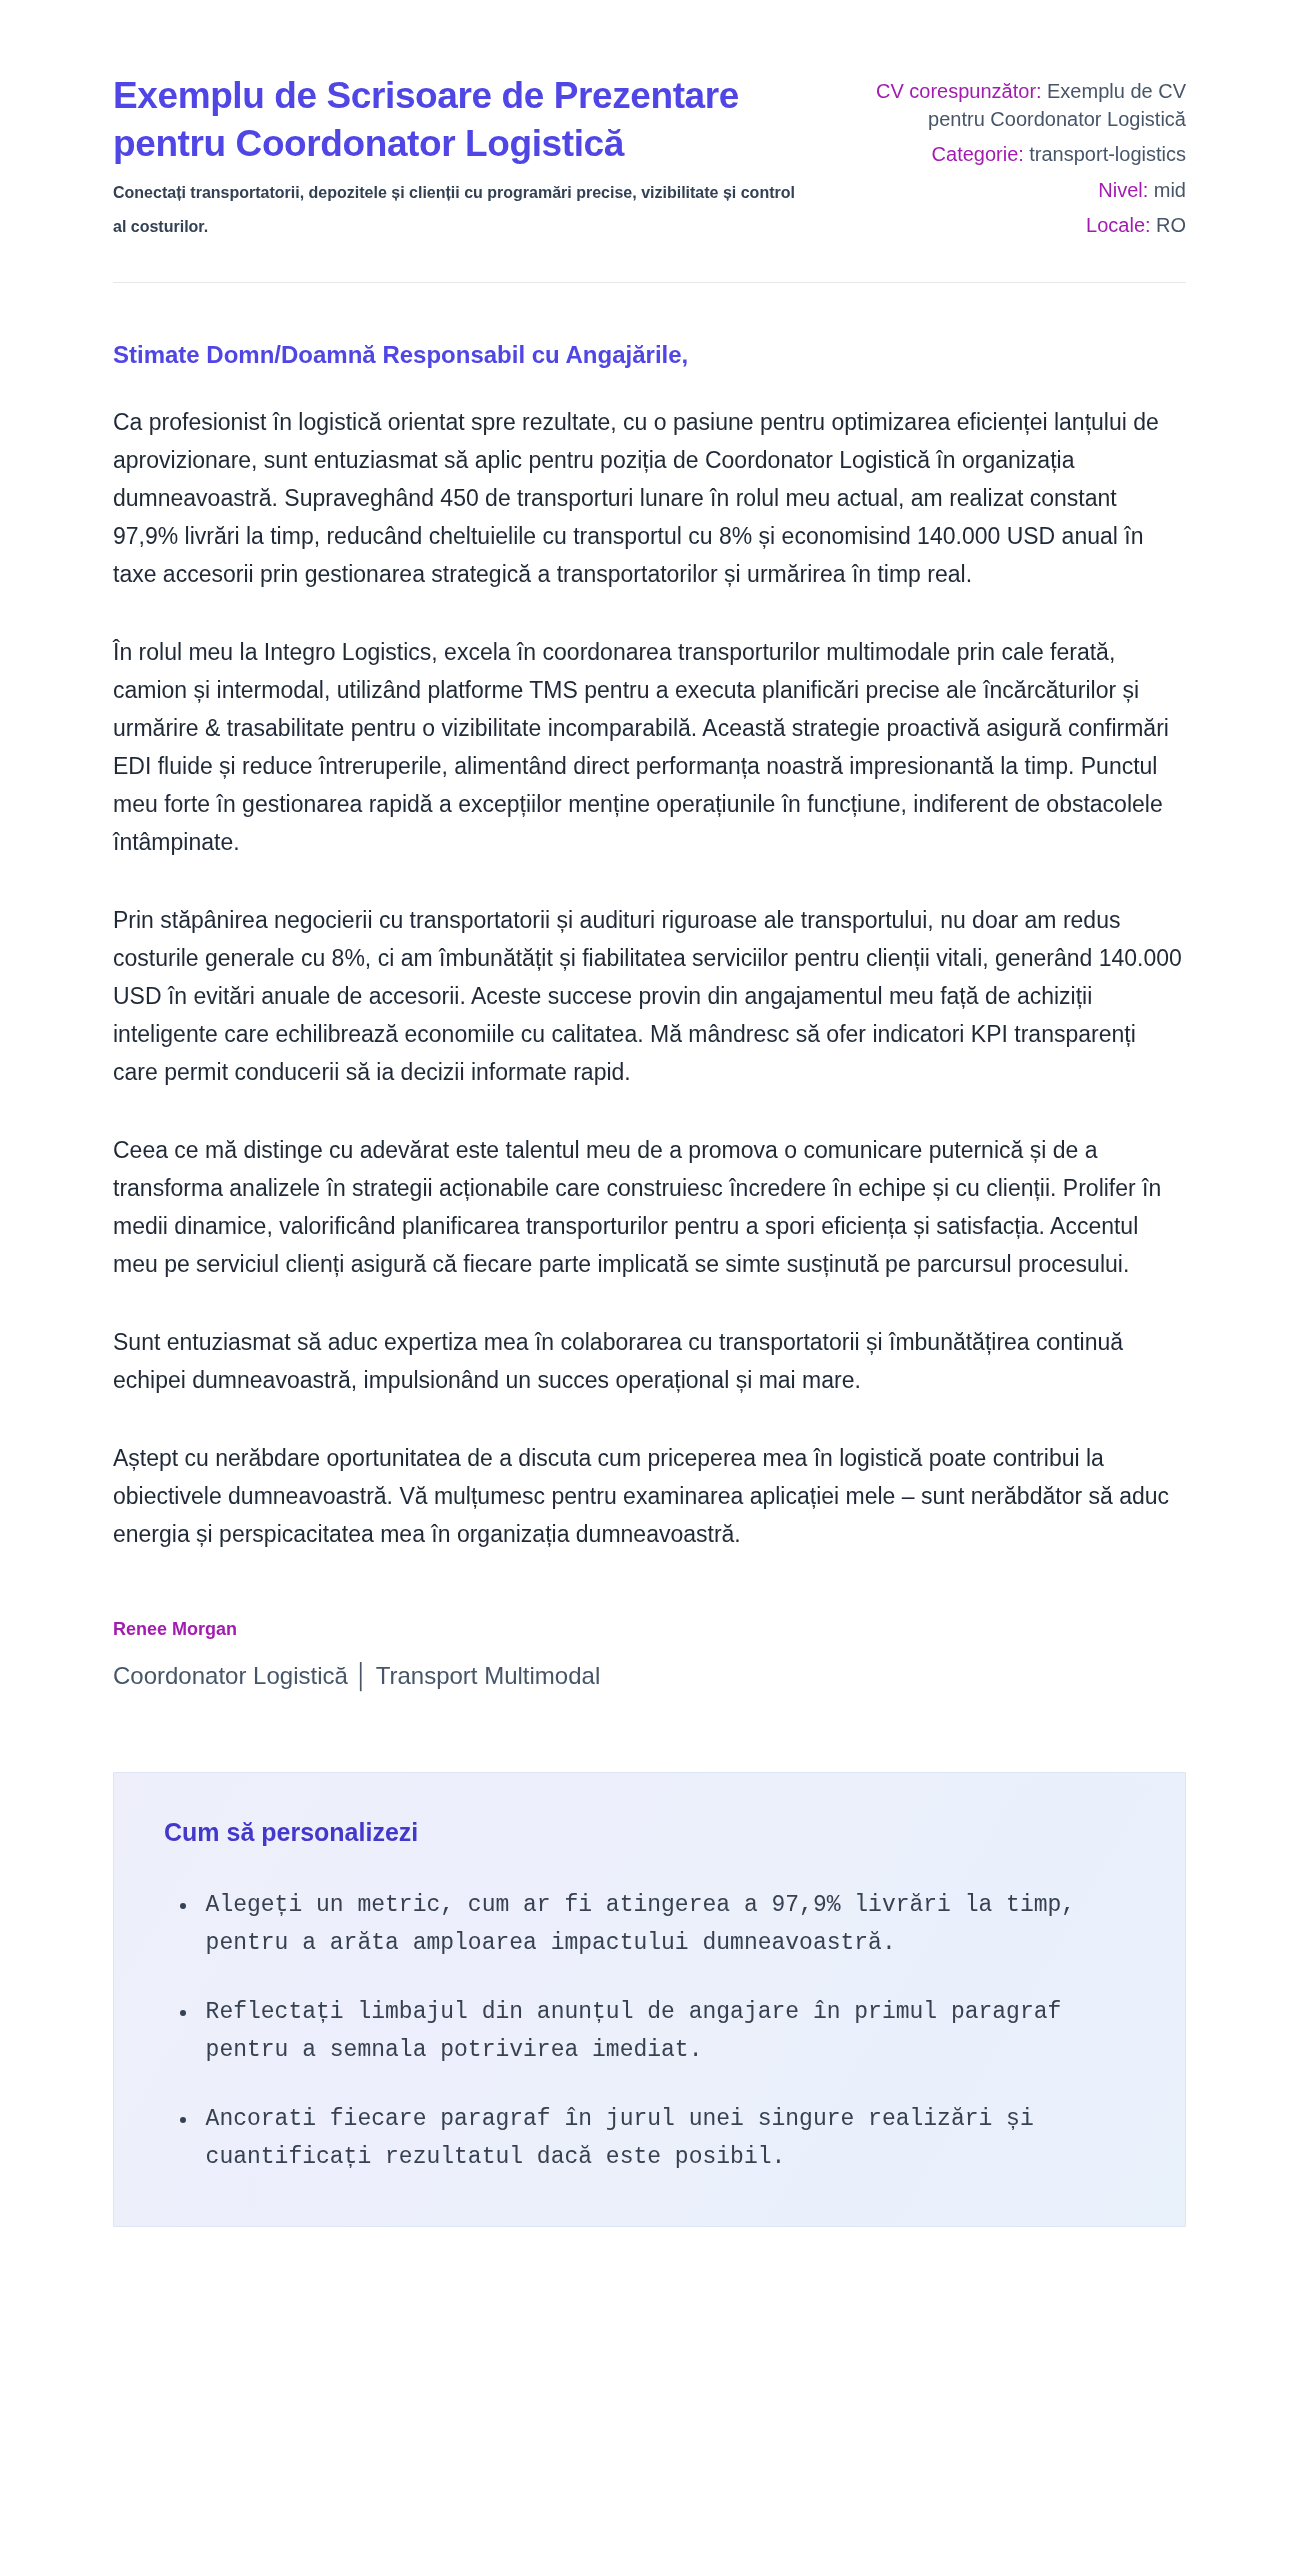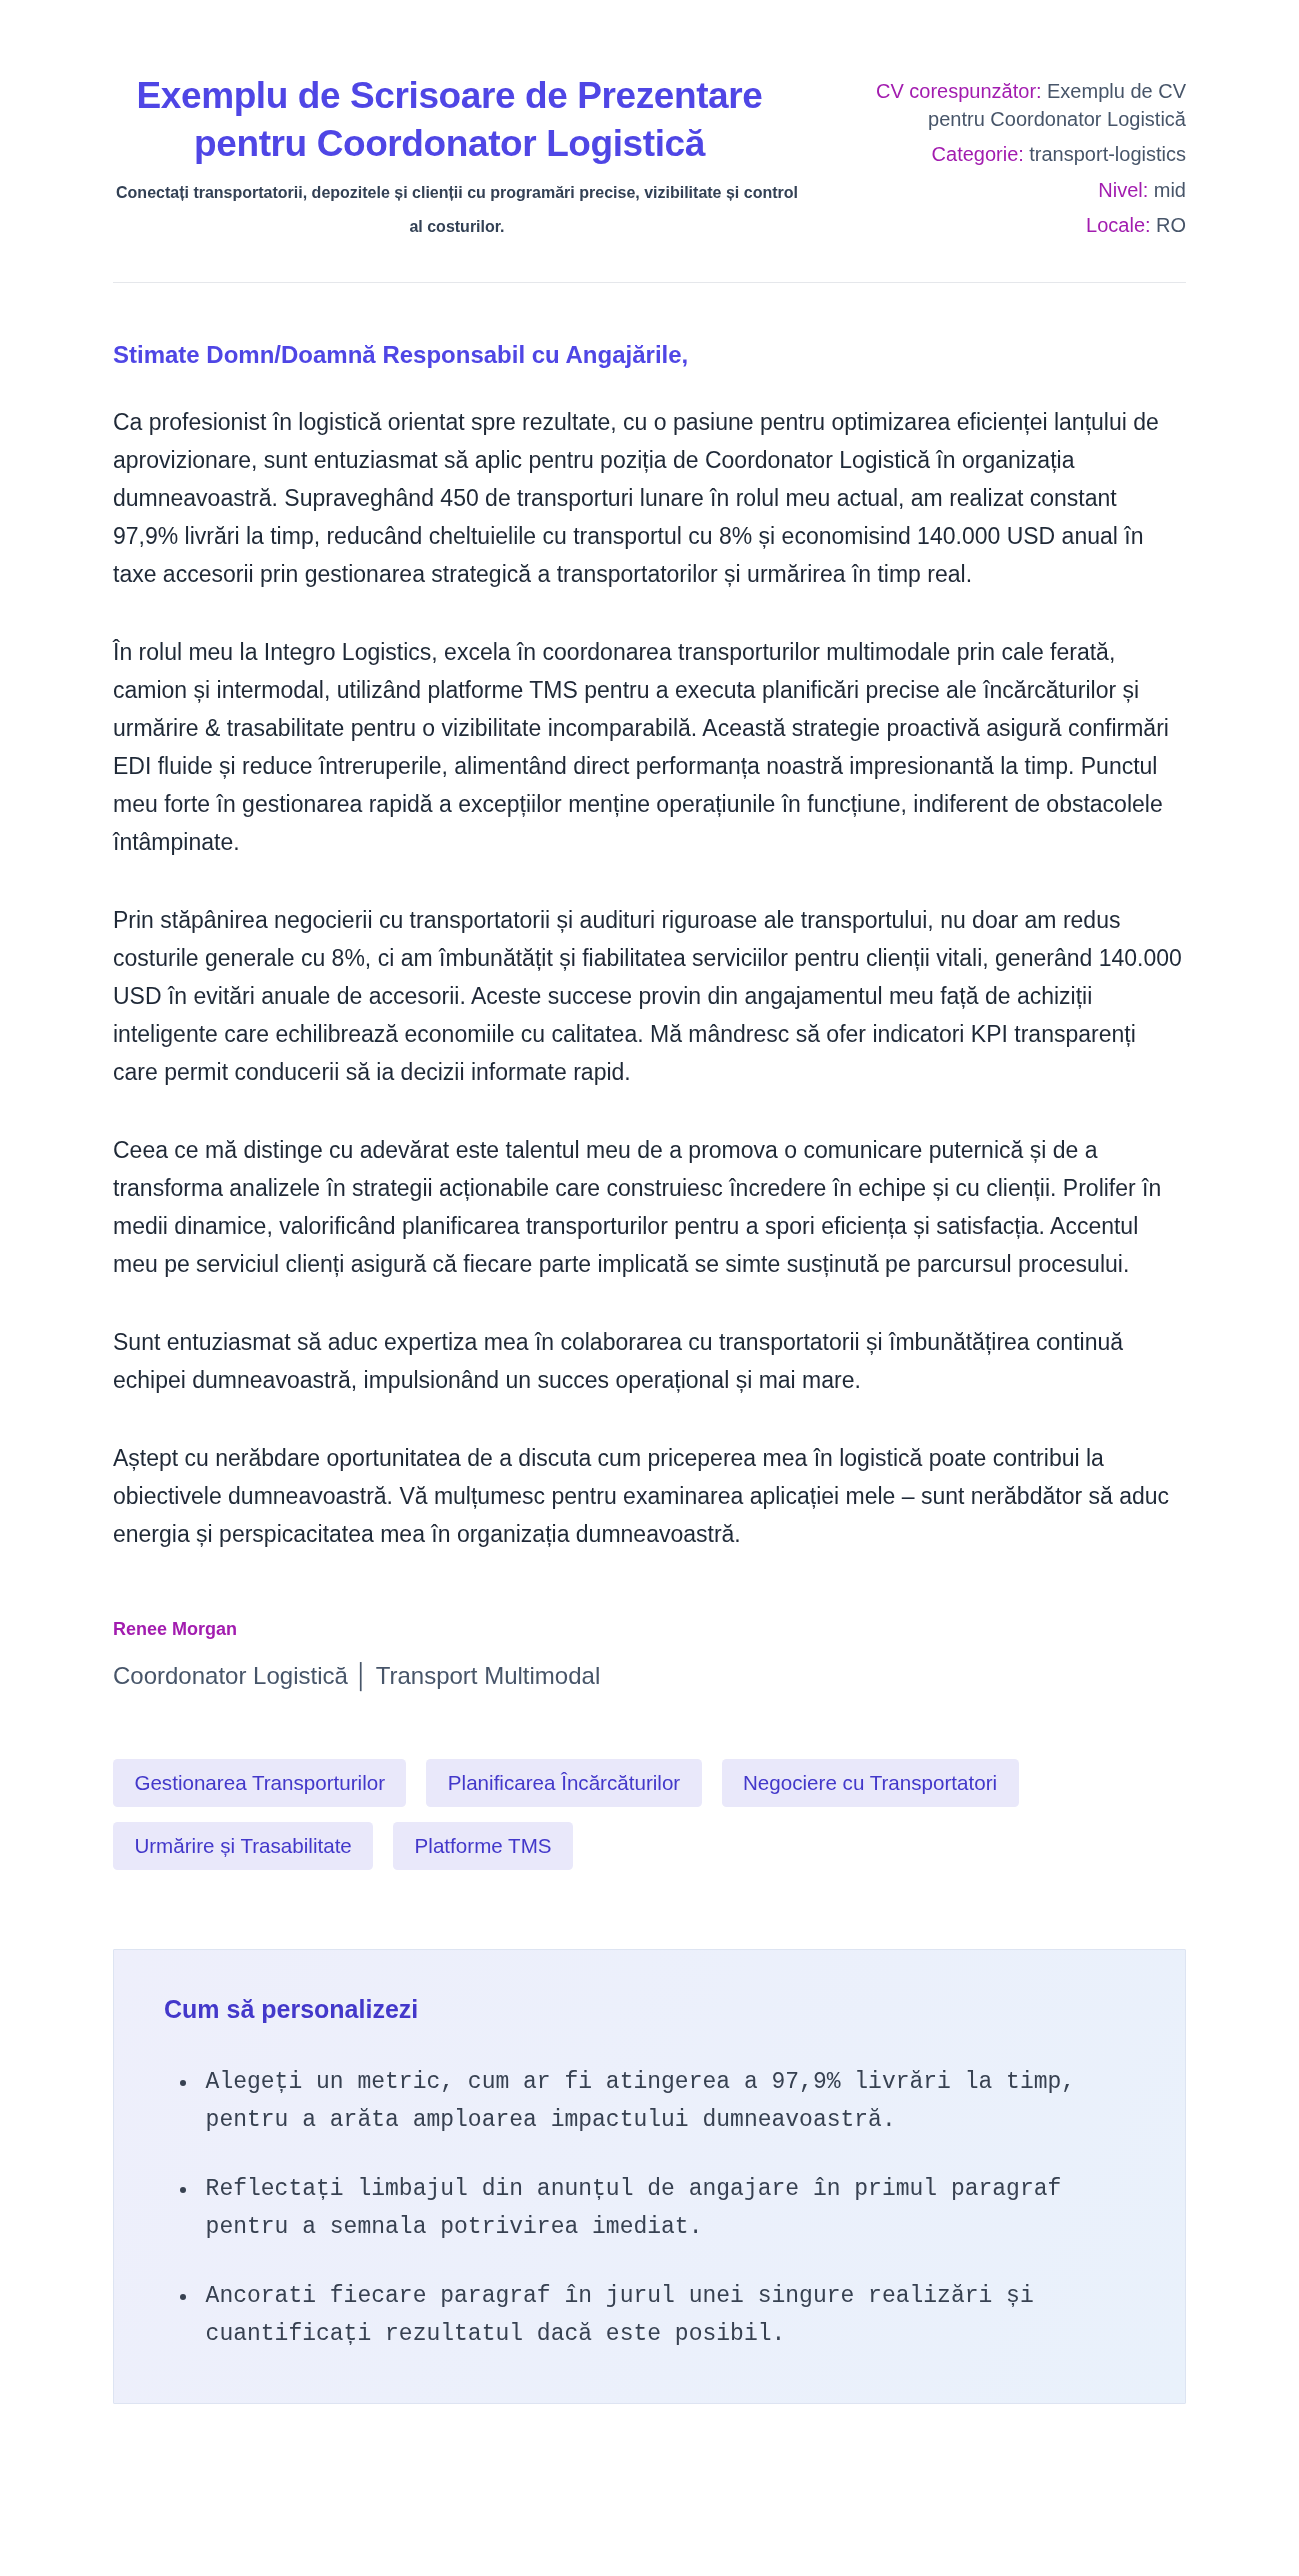--- a/index.html
+++ b/index.html
@@ -21,21 +21,21 @@
     margin: 0 auto;
     padding-top: 72px;
   }
 
   
   .header {
     display: flex;
     justify-content: space-between;
     align-items: flex-start;
   }
-  .header-left { max-width: 688px; text-align: center; }
+  .header-left { max-width: 688px; }
   .page-title {
     margin: 0;
     max-width: 673px;
     font-size: 37px;
     line-height: 48px;
     font-weight: 700;
     letter-spacing: -0.4px;
     color: #4f46e5;
   }
   .page-subtitle {
@@ -183,27 +183,20 @@
       <p class="para">În rolul meu la Integro Logistics, excela în coordonarea transporturilor multimodale prin cale ferată, camion și intermodal, utilizând platforme TMS pentru a executa planificări precise ale încărcăturilor și urmărire &amp; trasabilitate pentru o vizibilitate incomparabilă. Această strategie proactivă asigură confirmări EDI fluide și reduce întreruperile, alimentând direct performanța noastră impresionantă la timp. Punctul meu forte în gestionarea rapidă a excepțiilor menține operațiunile în funcțiune, indiferent de obstacolele întâmpinate.</p>
       <p class="para">Prin stăpânirea negocierii cu transportatorii și audituri riguroase ale transportului, nu doar am redus costurile generale cu 8%, ci am îmbunătățit și fiabilitatea serviciilor pentru clienții vitali, generând 140.000 USD în evitări anuale de accesorii. Aceste succese provin din angajamentul meu față de achiziții inteligente care echilibrează economiile cu calitatea. Mă mândresc să ofer indicatori KPI transparenți care permit conducerii să ia decizii informate rapid.</p>
       <p class="para">Ceea ce mă distinge cu adevărat este talentul meu de a promova o comunicare puternică și de a transforma analizele în strategii acționabile care construiesc încredere în echipe și cu clienții. Prolifer în medii dinamice, valorificând planificarea transporturilor pentru a spori eficiența și satisfacția. Accentul meu pe serviciul clienți asigură că fiecare parte implicată se simte susținută pe parcursul procesului.</p>
       <p class="para">Sunt entuziasmat să aduc expertiza mea în colaborarea cu transportatorii și îmbunătățirea continuă echipei dumneavoastră, impulsionând un succes operațional și mai mare.</p>
       <p class="para">Aștept cu nerăbdare oportunitatea de a discuta cum priceperea mea în logistică poate contribui la obiectivele dumneavoastră. Vă mulțumesc pentru examinarea aplicației mele – sunt nerăbdător să aduc energia și perspicacitatea mea în organizația dumneavoastră.</p>
 
       <p class="sig-name">Renee Morgan</p>
       <p class="sig-role">Coordonator Logistică │ Transport Multimodal</p>
     </main>
 
-    <section class="skills">
-      <span class="skill-tag">Gestionarea Transporturilor</span>
-      <span class="skill-tag">Planificarea Încărcăturilor</span>
-      <span class="skill-tag">Negociere cu Transportatori</span>
-      <span class="skill-tag">Urmărire și Trasabilitate</span>
-      <span class="skill-tag">Platforme TMS</span>
-    </section>
 
     <section class="tips-box">
       <h2 class="tips-title">Cum să personalizezi</h2>
       <ul class="tips-list">
         <li class="tips-item">Alegeți un metric, cum ar fi atingerea a 97,9% livrări la timp, pentru a arăta amploarea impactului dumneavoastră.</li>
         <li class="tips-item">Reflectați limbajul din anunțul de angajare în primul paragraf pentru a semnala potrivirea imediat.</li>
         <li class="tips-item">Ancorati fiecare paragraf în jurul unei singure realizări și cuantificați rezultatul dacă este posibil.</li>
       </ul>
     </section>
 

